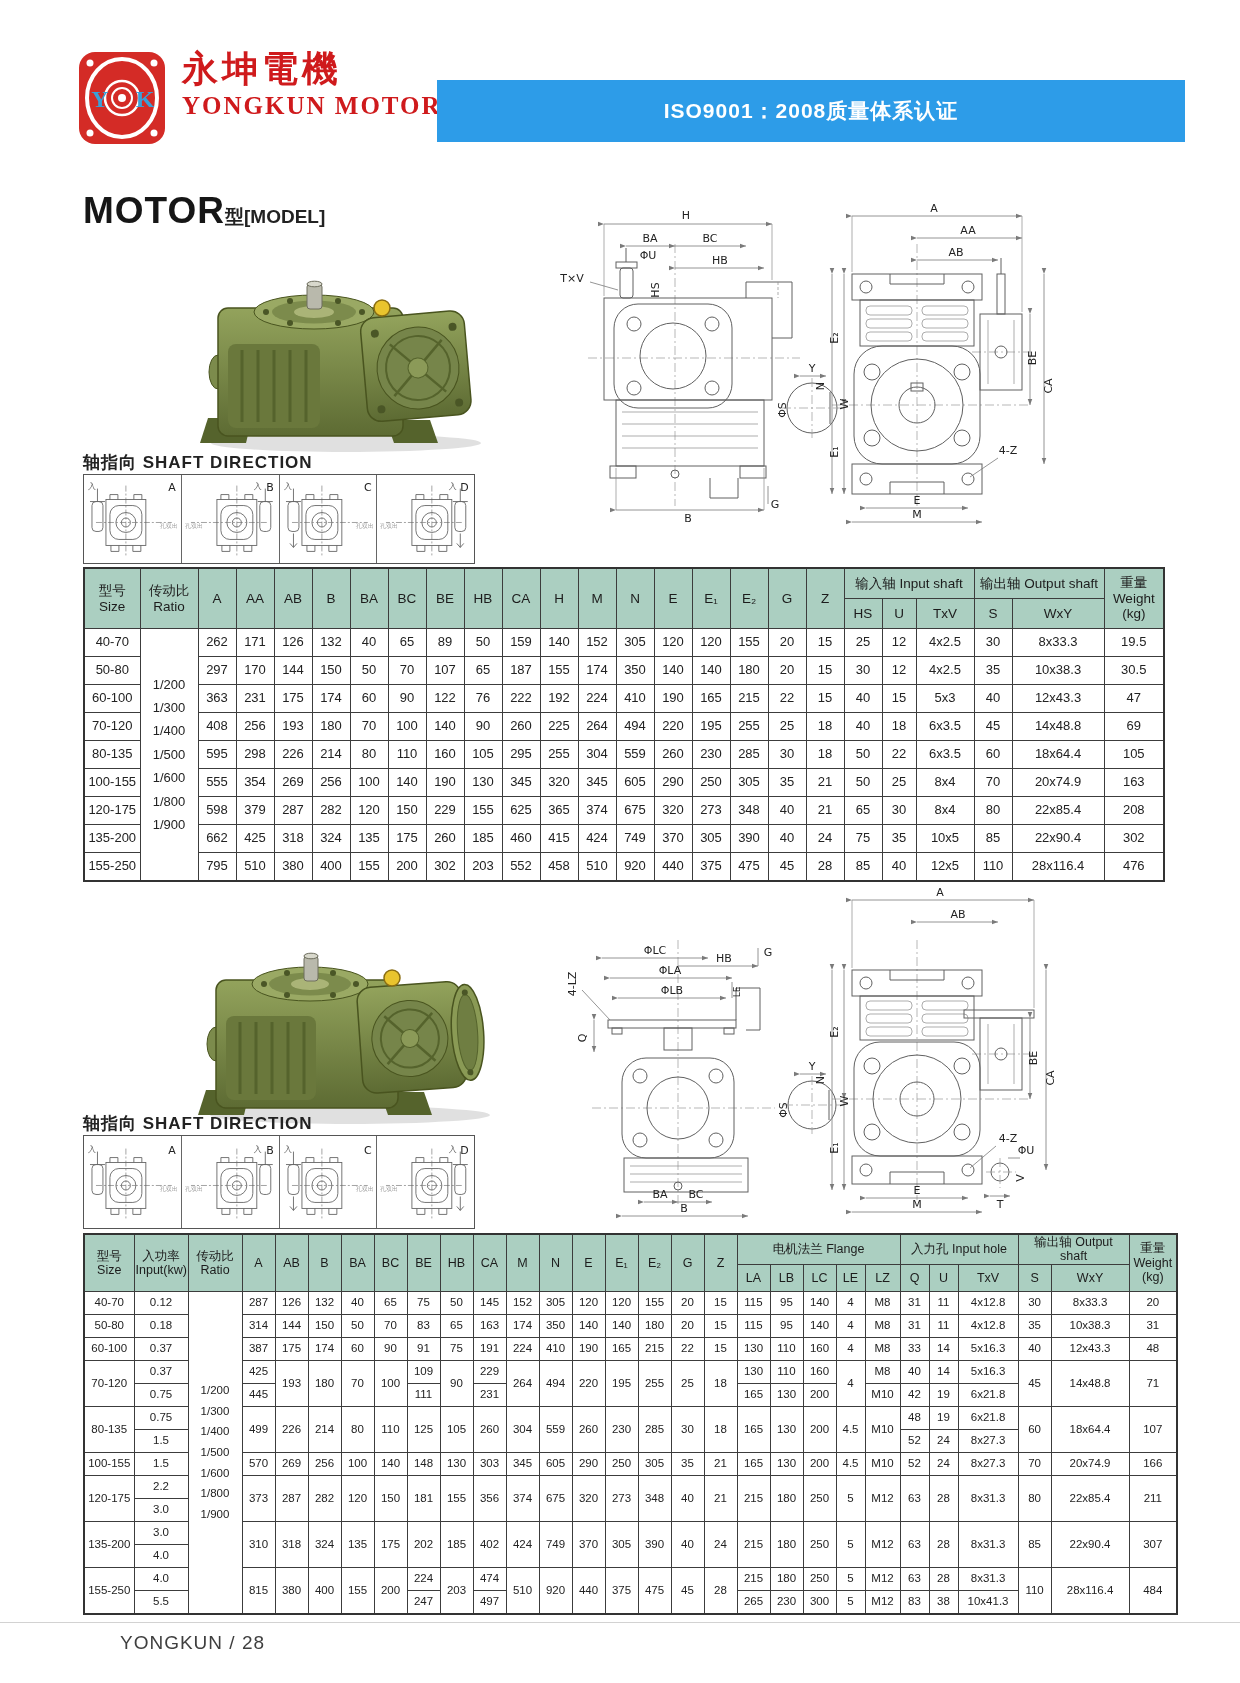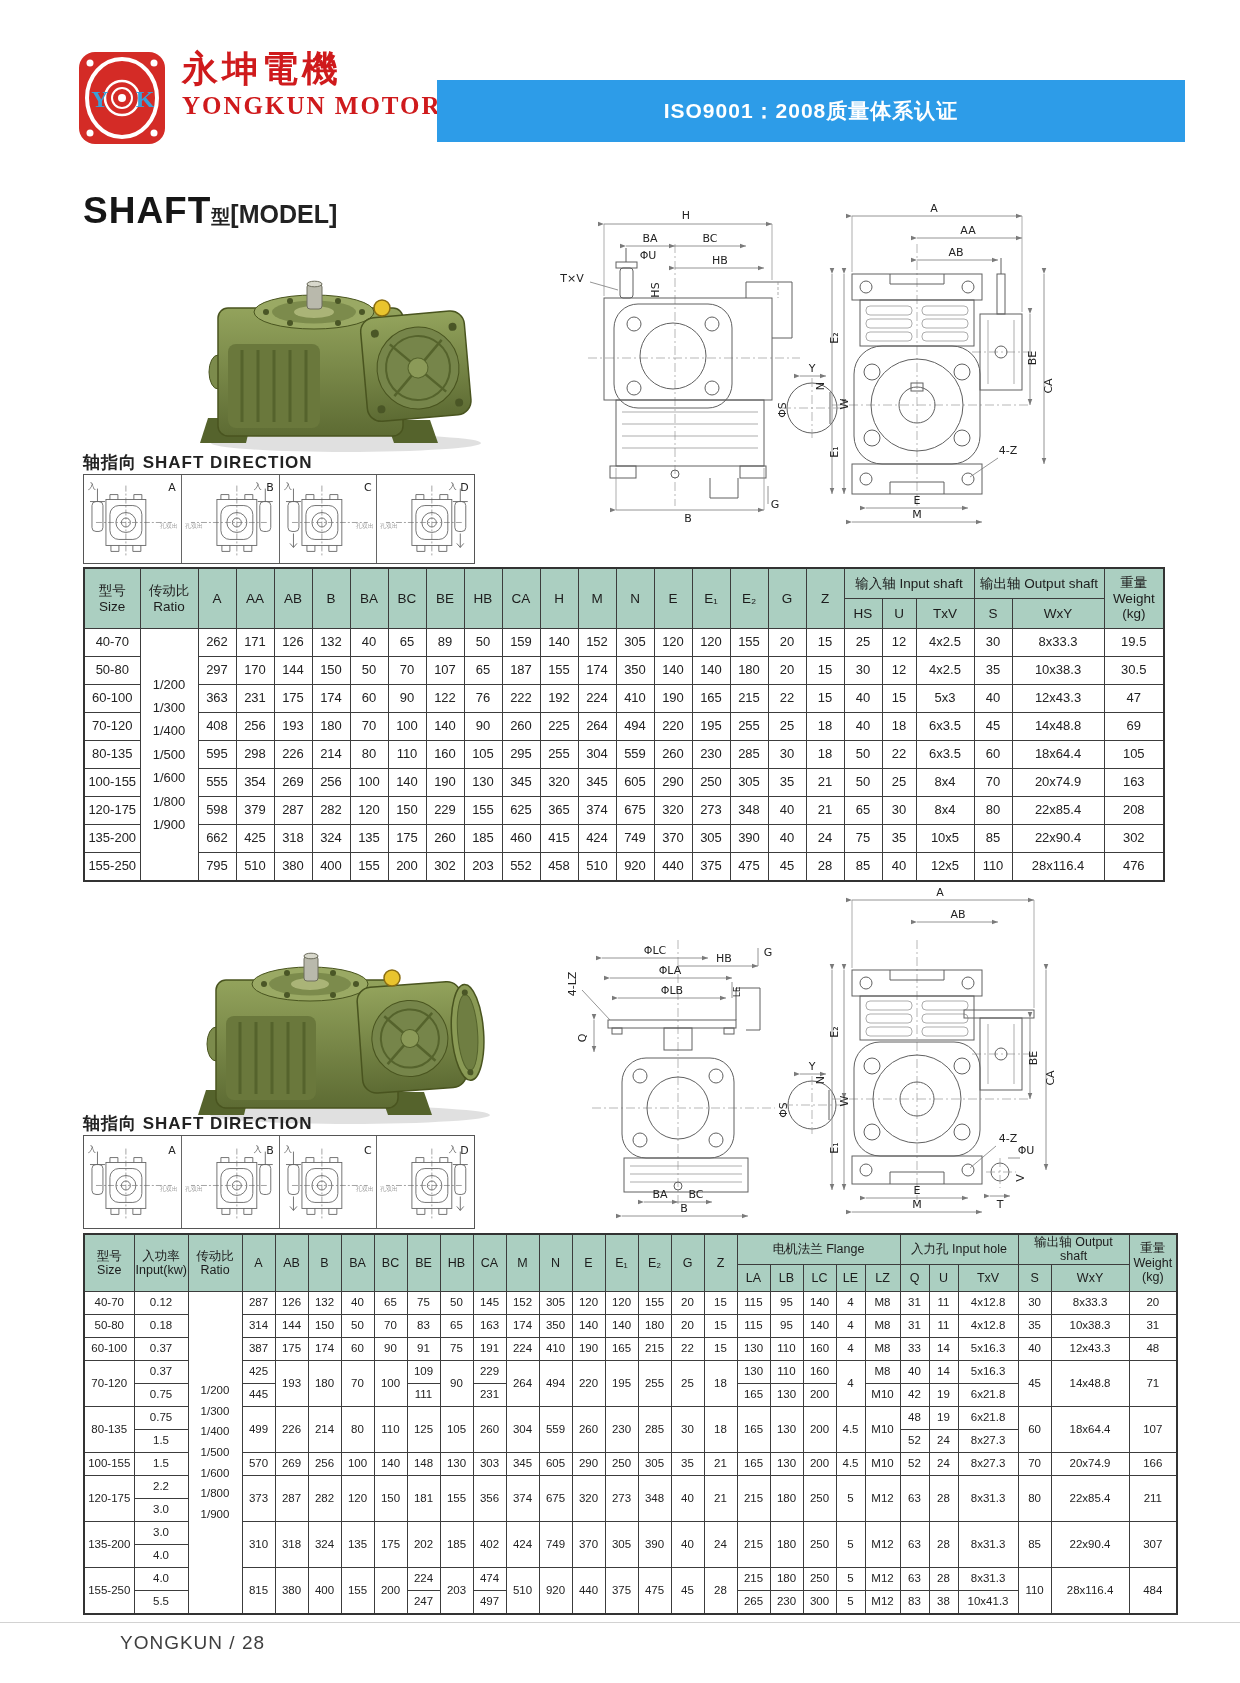--- a/index.html
+++ b/index.html
@@ -13,21 +13,21 @@
   .brand-cn{font-size:36px;font-weight:bold;color:#cf1a1c;letter-spacing:4px;line-height:1.1;
             font-family:"Liberation Serif","DejaVu Serif",serif;}
   .brand-en{font-size:25px;font-weight:bold;color:#cf1a1c;letter-spacing:2px;margin-top:2px;
             font-family:"Liberation Serif","DejaVu Serif",serif;}
   .banner{left:437px;top:80px;width:748px;height:62px;background:#2d9ce8;color:#fff;
           font-size:21px;font-weight:bold;text-align:center;line-height:62px;letter-spacing:1px;}
 
   
   .model-title{font-size:37px;font-weight:bold;color:#161616;letter-spacing:1px;}
   .model-suffix{font-size:19px;font-weight:bold;}
-  .model-bracket{font-size:25px;font-weight:bold;}
+  .model-bracket{font-size:19px;font-weight:bold;}
   .t1{left:83px;top:190px;}
   .t2{left:83px;top:874px;}
 
   .sd-label{font-size:17px;font-weight:bold;color:#222;letter-spacing:1px;}
   .sd1{left:83px;top:451px;}
   .sd2{left:83px;top:1112px;}
 
   
   .strip{display:flex;border:1.5px solid #555;background:#fff;}
   .strip1{left:83px;top:474px;width:390px;height:88px;}
@@ -85,21 +85,21 @@
       <text x="69" y="61" text-anchor="middle" font-size="24" font-weight="bold" fill="#3aa0d8" font-family="Liberation Serif, DejaVu Serif, serif">K</text>
     </svg>
   </div>
   <div class="abs brand">
     <div class="brand-cn">永坤電機</div>
     <div class="brand-en">YONGKUN MOTOR</div>
   </div>
   <div class="abs banner">ISO9001：2008质量体系认证</div>
 
   <div class="abs t1">
-    <span class="model-title">SHAFT</span><span class="model-suffix">型</span><span class="model-bracket">[MODEL]</span>
+    <span class="model-title">MOTOR</span><span class="model-suffix">型</span><span class="model-bracket">[MODEL]</span>
   </div>
 
   <div class="abs" style="left:196px;top:250px;">
     <svg width="310" height="205" viewBox="0 0 310 205">
       <defs>
         <linearGradient id="olv" x1="0" y1="0" x2="0" y2="1">
           <stop offset="0" stop-color="#93a35c"></stop>
             <stop offset="1" stop-color="#5d6b33"></stop>
         </linearGradient>
       </defs>

